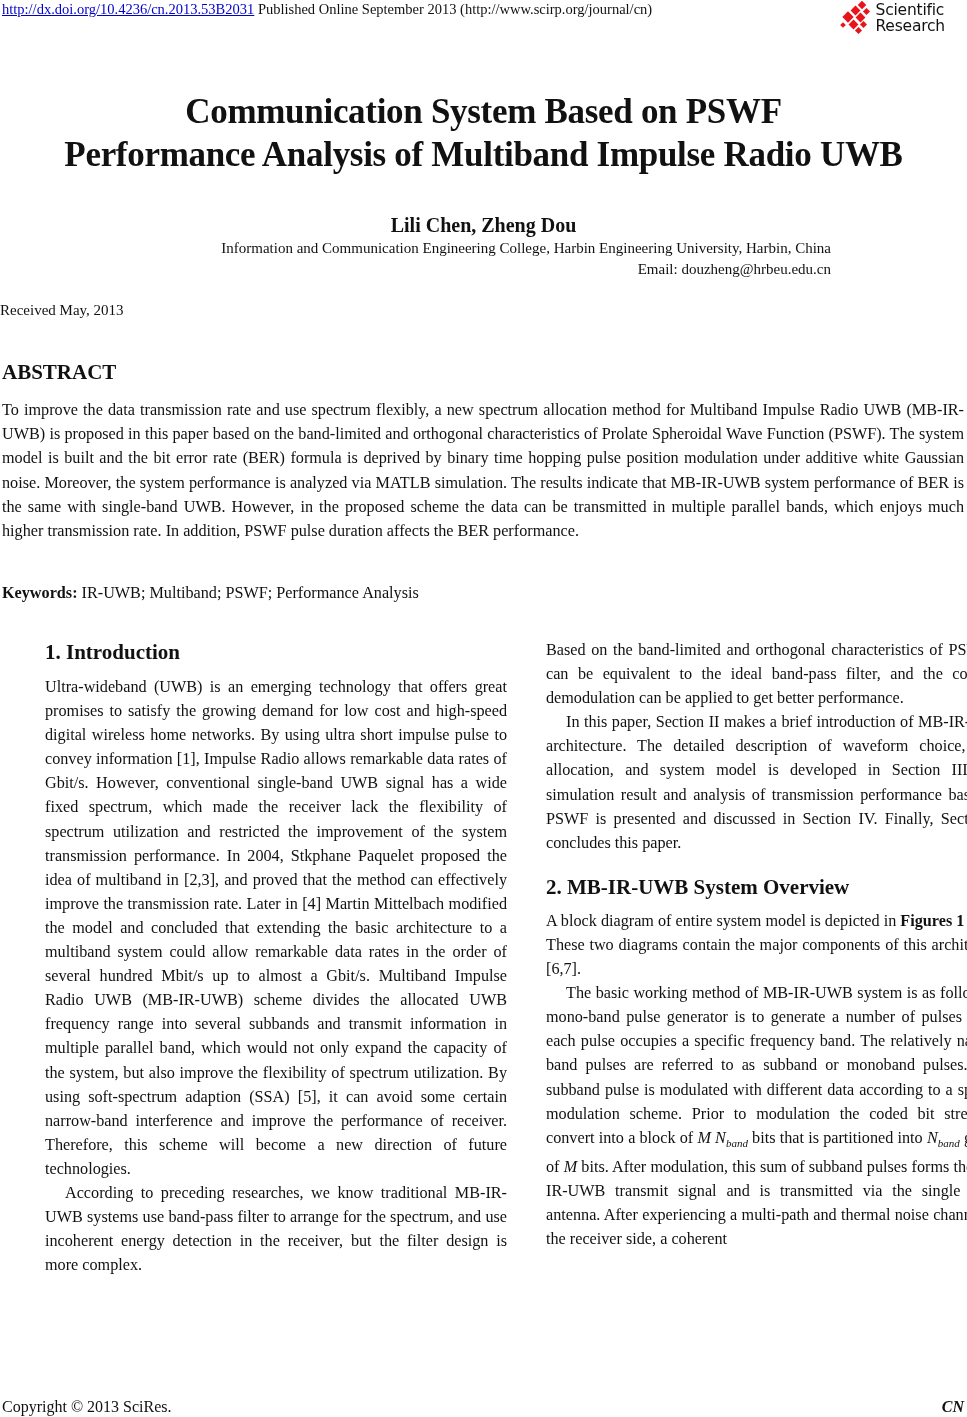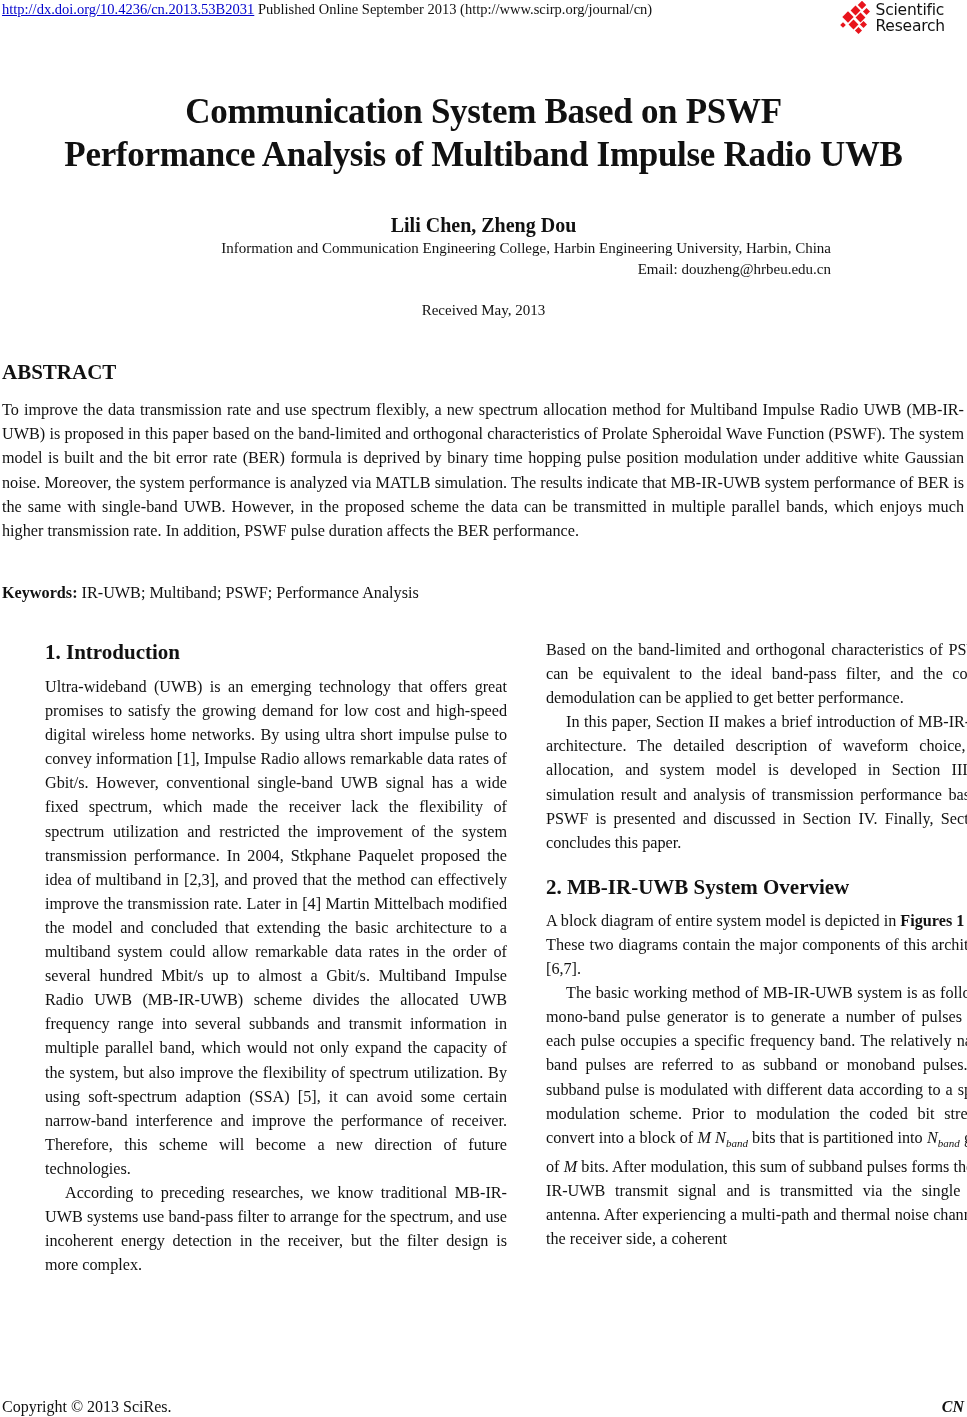--- a/index.html
+++ b/index.html
@@ -13,21 +13,21 @@
   .doi-line { font-size: 14.5px; line-height: 19px; white-space: nowrap; }
   .doi-line a { color: #0000cc; text-decoration: underline; }
   .logo { position: absolute; right: 17px; top: 1px; display: flex; align-items: center; }
   .logo svg { display: block; }
   .logo-text { font-family: "DejaVu Sans", sans-serif; font-size: 15.5px; line-height: 16px; color: #111; margin-left: 3px; letter-spacing: -0.2px; }
 
   .title { position: absolute; left: 0; top: 90px; width: 967px; text-align: center;
     font-weight: bold; font-size: 35px; line-height: 43px; letter-spacing: -0.3px; }
   .authors { position: absolute; left: 0; top: 213px; width: 967px; text-align: center; font-weight: bold; font-size: 20px; line-height: 24px; }
   .affil { position: absolute; left: 0; top: 238px; width: 831px; text-align: right; font-size: 15px; line-height: 21px; }
-  .received { position: absolute; left: 0; top: 300px; width: 967px; text-align: center; font-size: 15px; line-height: 21px; }
+  .received { position: absolute; left: 0; top: 300px; width: 967px; text-align: left; font-size: 15px; line-height: 21px; }
 
   .abstract-h { position: absolute; left: 2px; top: 358px; font-weight: bold; font-size: 21px; line-height: 28px; }
   .abstract { position: absolute; left: 2px; top: 398px; width: 962px; font-size: 16.2px; line-height: 24.2px; text-align: justify; }
   .keywords { position: absolute; left: 2px; top: 581px; font-size: 16.2px; line-height: 24px; }
   .keywords b { font-weight: bold; }
 
   .col { position: absolute; top: 0; width: 462px; font-size: 16.2px; line-height: 24.1px; text-align: justify; padding-left: 44px; }
   .col-left { left: 1px; }
   .col-right { left: 502px; }
   .sec-h { font-weight: bold; font-size: 21px; line-height: 28px; margin: 0; }

